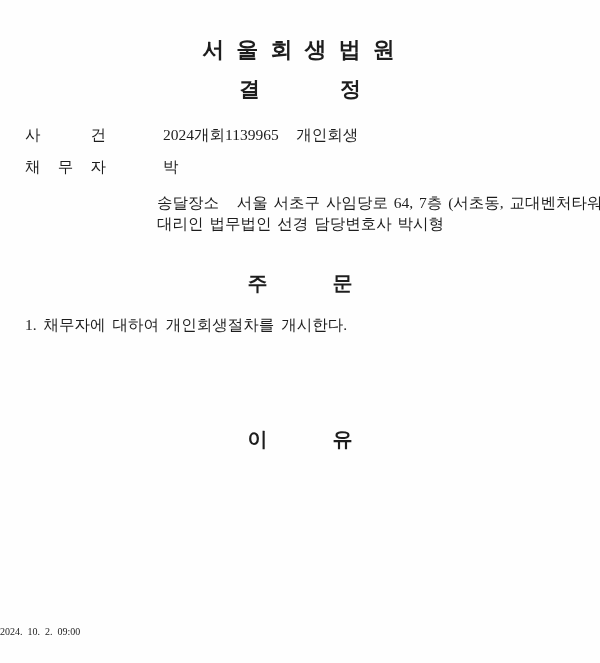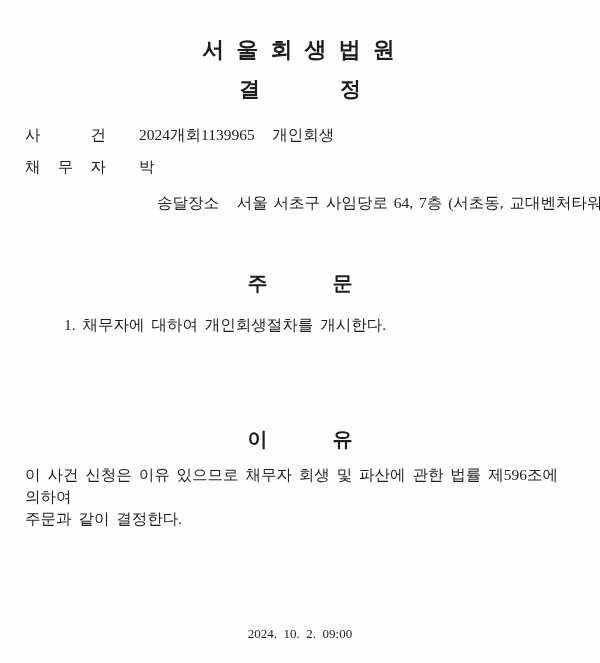--- a/index.html
+++ b/index.html
@@ -54,21 +54,21 @@
     line-height: 18px;
   }
   .row-case   { top: 126px; }
   .row-debtor { top: 158px; }
   .info-label {
     width: 81px;
     display: flex;
     justify-content: space-between;
   }
   .info-value {
-    margin-left: 33px;
+    margin-left: 57px;
     white-space: pre;
     word-spacing: 2px;
   }
 
   
   .address-block {
     position: absolute;
     top: 192px;
     left: 157px;
     width: 430px;
@@ -86,43 +86,41 @@
     width: 556px;
     font-size: 15.5px;
   }
   .order-item {
     line-height: 22px;
     margin-bottom: 4px;
     padding-left: 17px;
     text-indent: -17px;
     white-space: pre-wrap;
     word-spacing: 3px;
-    margin-left: 39px;
   }
 
   
   .reason-text {
     position: absolute;
     top: 464px;
     left: 25px;
     width: 554px;
     font-size: 15.5px;
     line-height: 22px;
     white-space: pre-wrap;
     word-spacing: 3px;
   }
 
   
   .footer-date {
     position: absolute;
     top: 626px;
     left: 0;
     width: 600px;
-    text-align: center;
-    font-size: 13px;
+    font-size: 10px;
     white-space: pre;
   }
 </style>
 </head>
 <body>
 
 <div class="page">
 
   <div class="title">서 울 회 생 법 원</div>
 
@@ -143,34 +141,33 @@
     <div class="info-label">
       <span>채</span>
       <span>무</span>
       <span>자</span>
     </div>
     <div class="info-value">박</div>
   </div>
 
   <div class="address-block">
     <div>송달장소   서울 서초구 사임당로 64, 7층 (서초동, 교대벤처타워)</div>
+    <div>대리인 법무법인 선경 담당변호사 박시형</div>
   </div>
 
   <div class="heading jumun">
     <span>주</span>
     <span>문</span>
   </div>
 
   <div class="order-list">
     <div class="order-item">1. 채무자에 대하여 개인회생절차를 개시한다.</div>
   </div>
 
   <div class="heading iyu">
     <span>이</span>
     <span>유</span>
   </div>
 
-  <div class="reason-text">이 사건 신청은 이유 있으므로 채무자 회생 및 파산에 관한 법률 제596조에 의하여
-주문과 같이 결정한다.</div>
 
   <div class="footer-date">2024.  10.  2.  09:00</div>
 
 </div>
 
 </body></html>

